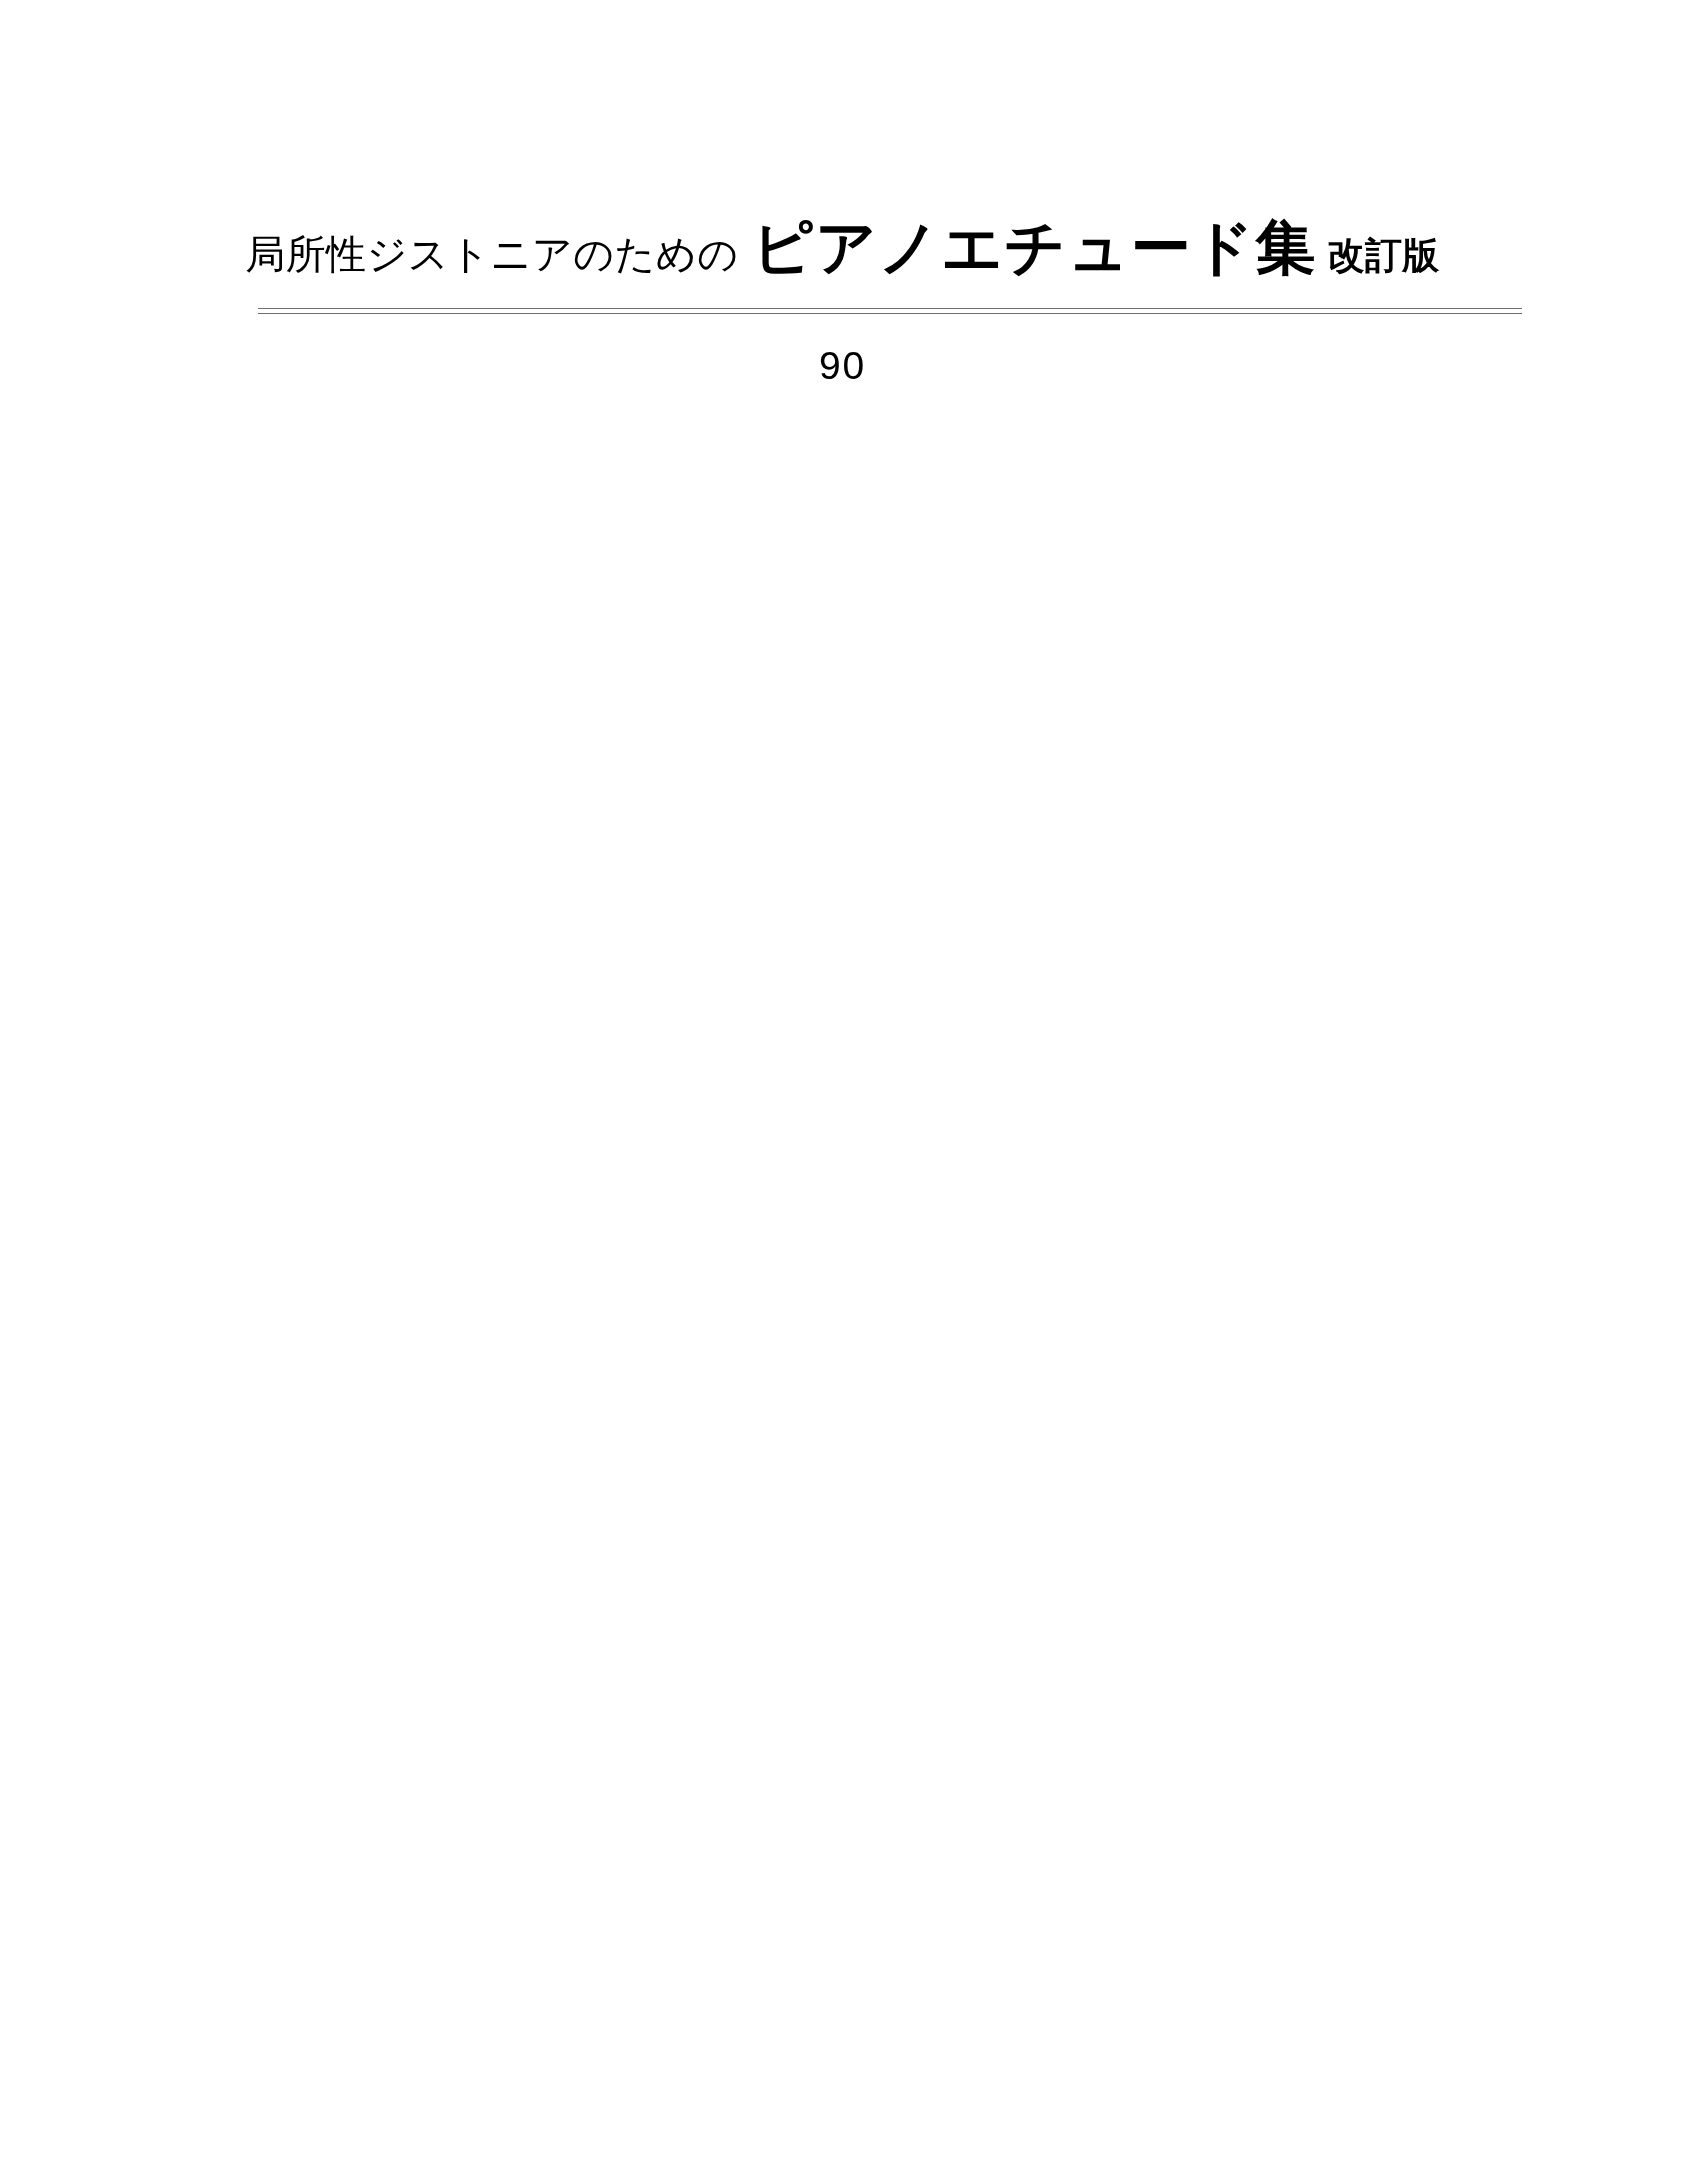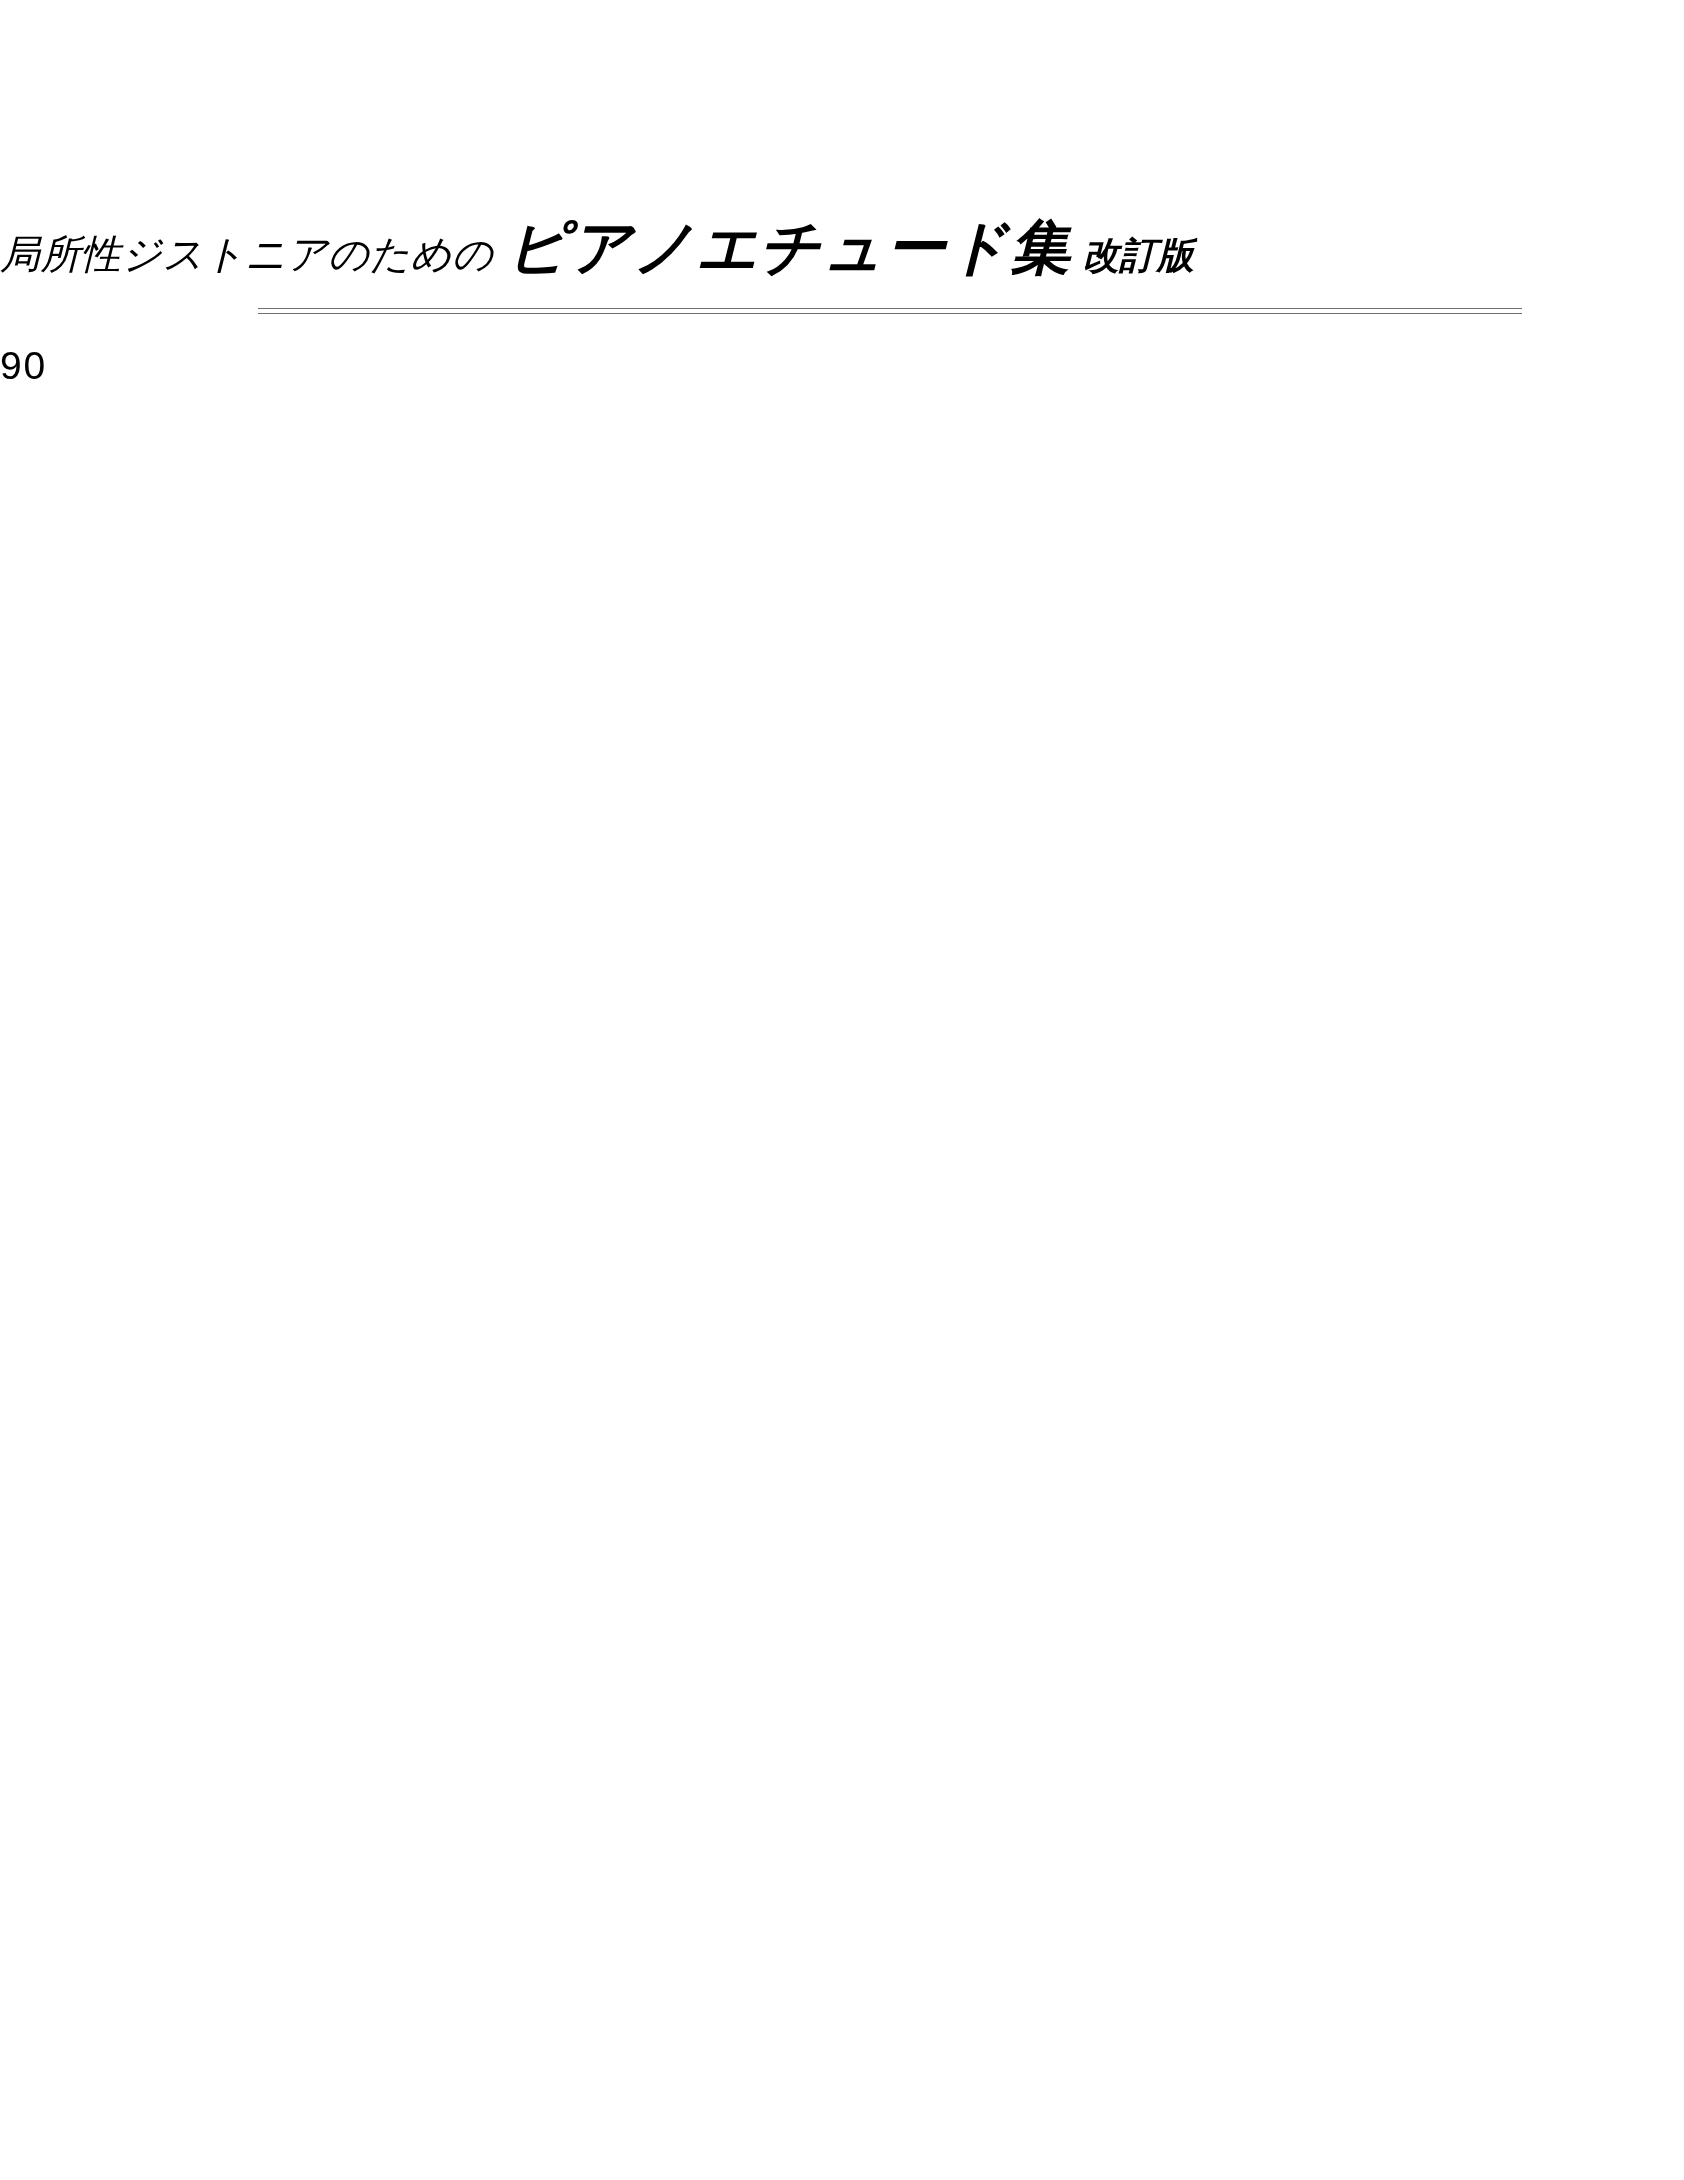--- a/index.html
+++ b/index.html
@@ -22,22 +22,22 @@
     inset: 0;
     background: #ffffff;
   }
 
   
   .title-block {
     position: absolute;
     left: 0;
     right: 0;
     top: 208px;
-    white-space: nowrap;
-    font-style: italic;
+    text-align: center;
+    white-space: nowrap;
   }
   .title-small {
     font-size: 40px;
     font-weight: 400;
     letter-spacing: 0.4px;
     vertical-align: baseline;
   }
   .title-main {
     font-size: 60px;
     font-weight: 700;
@@ -118,20 +118,21 @@
     letter-spacing: 9.8px;
     color: #000;
     text-align: right;
     direction: rtl;
     overflow: hidden;
     white-space: nowrap;
     line-height: 1;
   }
   .entry .page {
     flex: 0 0 104px;
+    text-align: center;
     font-size: 39px;
     font-weight: 400;
     letter-spacing: 1.7px;
   }
 
   
   .sub {
     margin-left: 528px;
     font-size: 32px;
     font-weight: 400;

